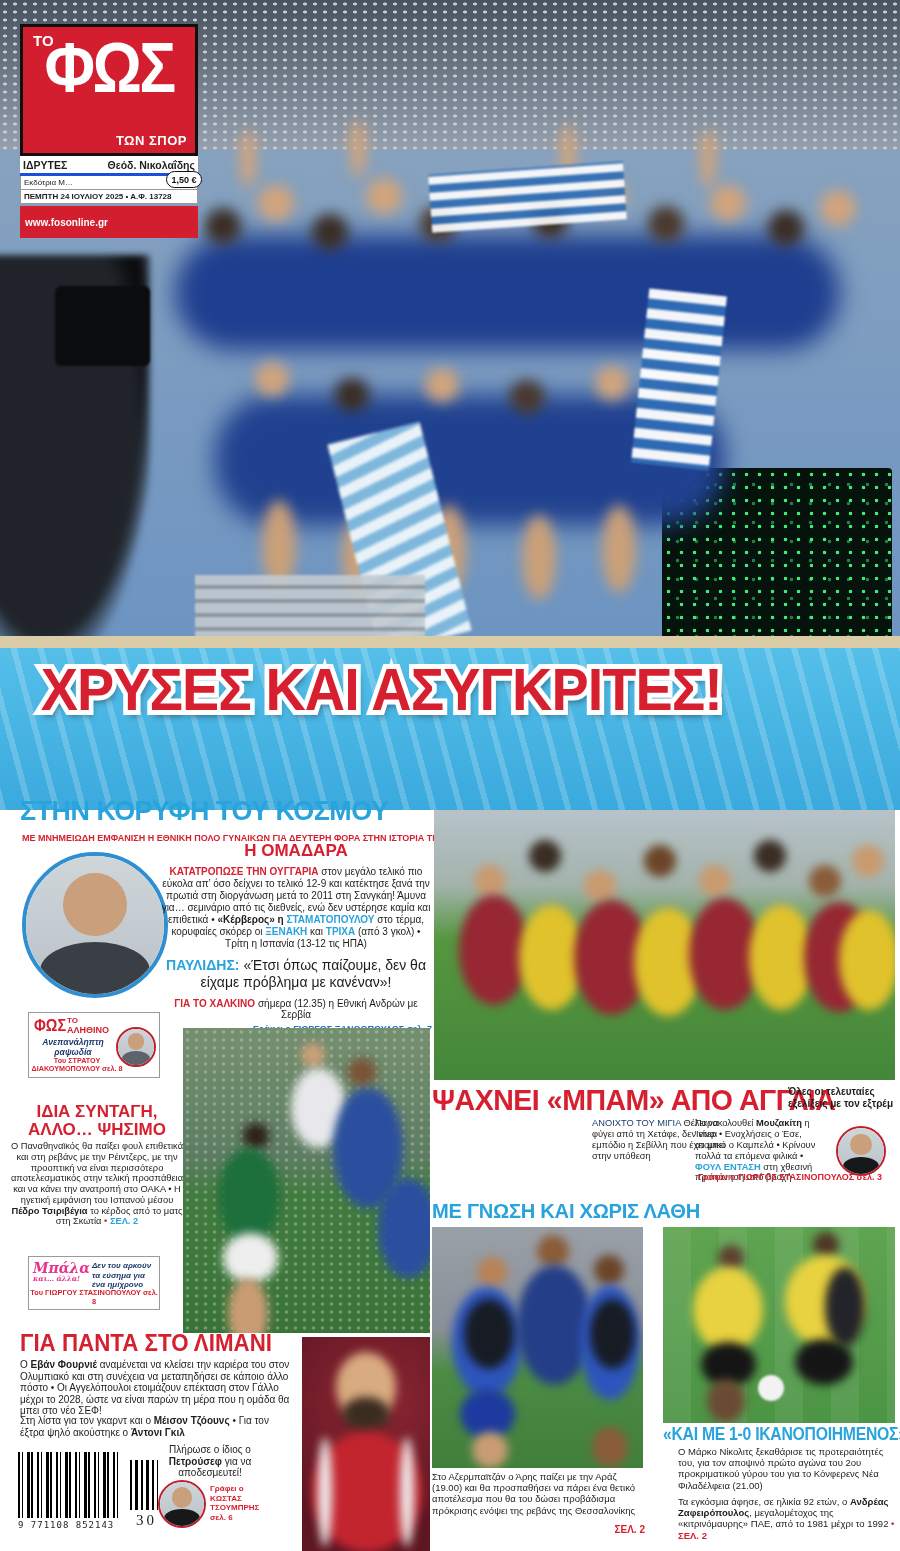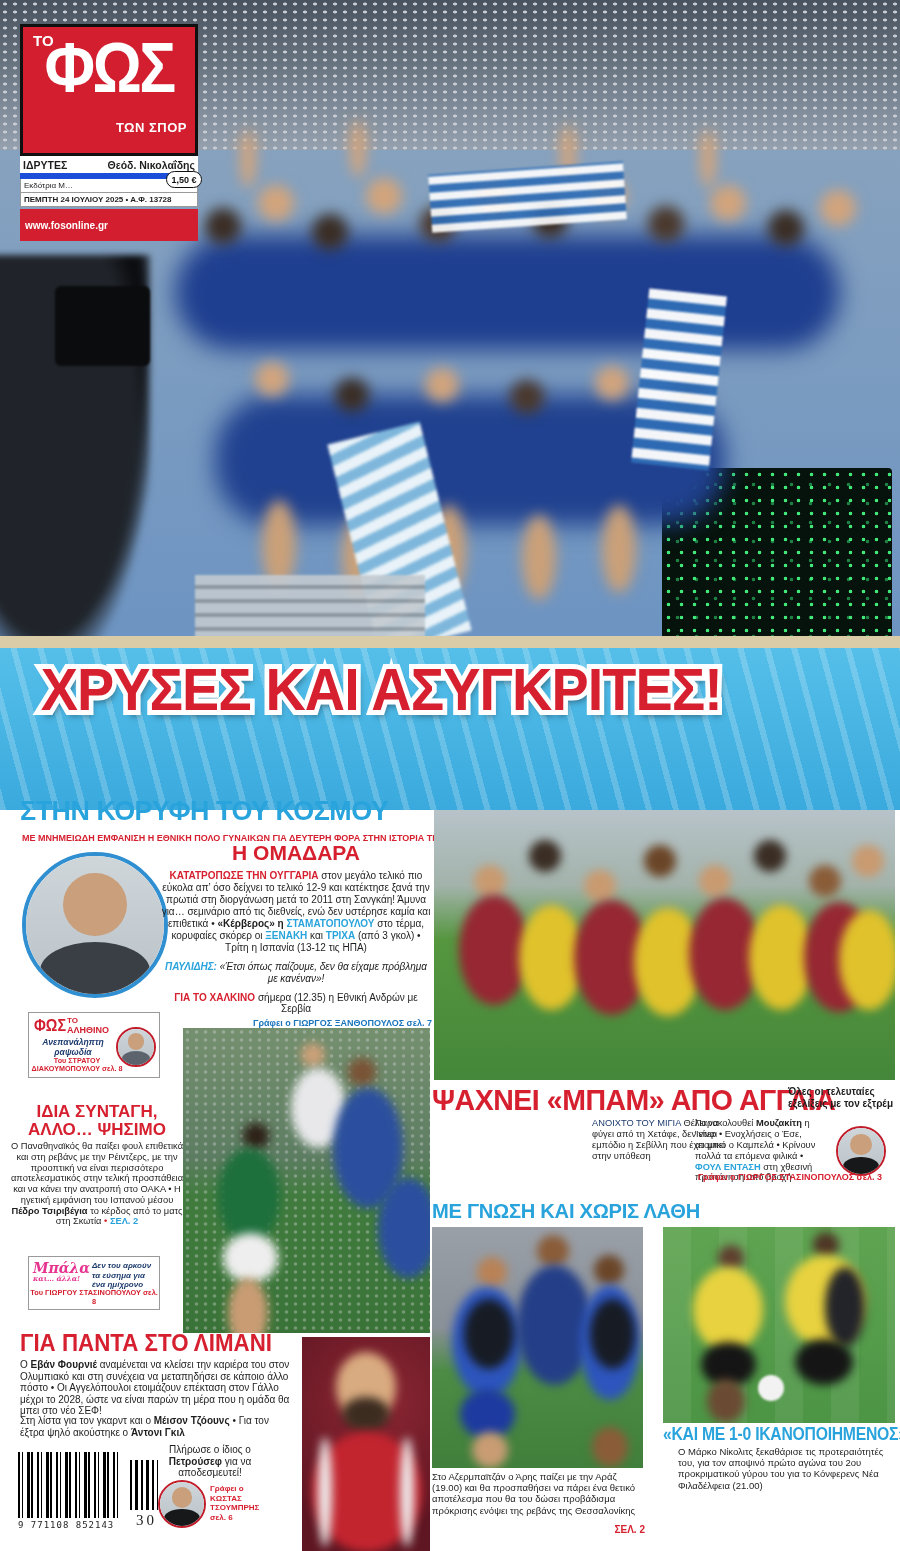--- a/index.html
+++ b/index.html
@@ -43,45 +43,45 @@
   .hero-title .outline{position:absolute;left:0;top:0;color:#fff;-webkit-text-stroke:10px #fff;
     text-shadow:3px 6px 7px rgba(20,20,20,.5);}
   .hero-title .fill{position:relative;color:#d6202f;}
 
   
   .mast{left:20px;top:24px;width:178px;}
   .mast-logo{position:relative;height:126px;background:#d21e2e;border:3px solid #101010;color:#fff;}
   .m-to{position:absolute;left:10px;top:5px;font-size:15px;font-weight:800;}
   .m-main{position:absolute;left:0;top:6px;width:100%;text-align:center;font-size:70px;font-weight:800;
           letter-spacing:-3px;transform:scaleX(.88);line-height:1;}
-  .m-sub{position:absolute;right:8px;bottom:18px;font-size:13px;font-weight:700;letter-spacing:.5px;}
-  .mast-founders{height:17px;background:#fff;border-bottom:6px solid #1d4ed8;display:flex;justify-content:space-between;
+  .m-sub{position:absolute;right:8px;bottom:5px;font-size:13px;font-weight:700;letter-spacing:.5px;}
+  .mast-founders{height:17px;background:#fff;border-bottom:3px solid #1d4ed8;display:flex;justify-content:space-between;
     align-items:center;font-weight:800;font-size:10.5px;padding:0 3px;}
   .mast-pub{height:13px;border:1px solid #999;border-top:none;font-size:8px;display:flex;align-items:center;
     padding:0 3px;background:#fff;}
   .mast-date{height:13px;border:1px solid #999;border-top:none;font-size:8px;font-weight:700;display:flex;
     align-items:center;padding:0 3px;background:#fff;}
   .price{position:absolute;left:146px;top:147px;width:34px;height:15px;border:1.5px solid #101010;border-radius:9px;
     background:#fff;font-size:9px;font-weight:700;display:flex;align-items:center;justify-content:center;color:#101010;}
   .mast-url{height:32px;background:#d21e2e;color:#fff;font-weight:700;font-size:10px;display:flex;
     align-items:center;padding:0 5px;margin-top:2px;}
 
   
   .polo-title{left:20px;top:795px;font-size:28px;font-weight:800;color:#29a3dc;letter-spacing:-.5px;
     transform:scaleX(.96);transform-origin:left;white-space:nowrap;}
   .polo-sub{left:22px;top:833px;font-size:9px;font-weight:700;color:#d6202f;white-space:nowrap;}
   .avatar{border-radius:50%;overflow:hidden;position:absolute;}
   .face{position:relative;width:100%;height:100%;background:linear-gradient(180deg,#cfd6da 0%,#b9c2c8 100%);}
   .face:before{content:"";position:absolute;width:46%;height:46%;left:27%;top:12%;border-radius:50%;background:#c99f7c;}
   .face:after{content:"";position:absolute;width:80%;height:42%;left:10%;top:62%;border-radius:50% 50% 0 0;background:#3a3f46;}
   .polo-avatar{left:22px;top:852px;width:138px;height:138px;border:4px solid #2f8fd0;}
   .polo-story{left:160px;top:842px;width:272px;text-align:center;}
-  .polo-h2{font-size:21px;line-height:1.06;font-weight:800;color:#d6202f;}
+  .polo-h2{font-size:17px;line-height:1.06;font-weight:800;color:#d6202f;}
   .polo-lead{margin-top:6px;font-size:10px;line-height:1.2;}
-  .polo-quote{margin-top:7px;font-size:10px;line-height:1.2;font-style:italic;}
+  .polo-quote{margin-top:7px;font-size:14px;line-height:1.2;}
   .polo-bronze{margin-top:7px;font-size:10px;}
   .polo-byline{margin-top:4px;text-align:right;font-size:9px;font-weight:700;color:#1c75bc;}
 
   
   .photo{position:absolute;overflow:hidden;}
   .oly{left:434px;top:810px;width:461px;height:270px;
     background:linear-gradient(180deg,#b7c3c9 0%,#a3b3ab 28%,#55963f 48%,#45873a 100%);}
   .pana{left:183px;top:1028px;width:247px;height:305px;
     background-image:radial-gradient(rgba(220,220,225,.35) 1.5px,transparent 2.2px),
       linear-gradient(180deg,#75906f 0%,#5d7d62 42%,#417c3e 55%,#3a7338 100%);
@@ -354,14 +354,15 @@
     <i class="bb" style="left:38px;top:115px;width:55px;height:45px;background:#151515"></i>
     <i class="bb" style="left:44px;top:152px;width:38px;height:44px;background:#6b4a33"></i>
     <i class="bb" style="left:150px;top:5px;width:26px;height:26px;background:#4f3626"></i>
     <i class="bb" style="left:122px;top:28px;width:80px;height:92px;background:#e8d23f"></i>
     <i class="bb" style="left:162px;top:40px;width:40px;height:80px;background:#23242a"></i>
     <i class="bb" style="left:132px;top:112px;width:58px;height:46px;background:#151515"></i>
     <i class="bb" style="left:95px;top:148px;width:26px;height:26px;background:#f2f2f2;filter:blur(1px)"></i>
   </div>
   <div class="abs aek-t">«ΚΑΙ ΜΕ 1-0 ΙΚΑΝΟΠΟΙΗΜΕΝΟΣ»</div>
   <div class="abs aek-p1">Ο Μάρκο Νίκολιτς ξεκαθάρισε τις προτεραιότητές του, για τον αποψινό πρώτο αγώνα του 2ου προκριματικού γύρου του για το Κόνφερενς Νέα Φιλαδέλφεια (21.00)</div>
+  <div class="abs aek-p2"><span>Τα εγκόσμια άφησε, σε ηλικία 92 ετών, ο </span><span class="b">Ανδρέας Ζαφειρόπουλος</span><span>, μεγαλομέτοχος της «κιτρινόμαυρης» ΠΑΕ, από το 1981 μέχρι το 1992 </span><span class="red b">• </span><span class="red b">ΣΕΛ. 2</span></div>
 
 </div>
 
 </body></html>

